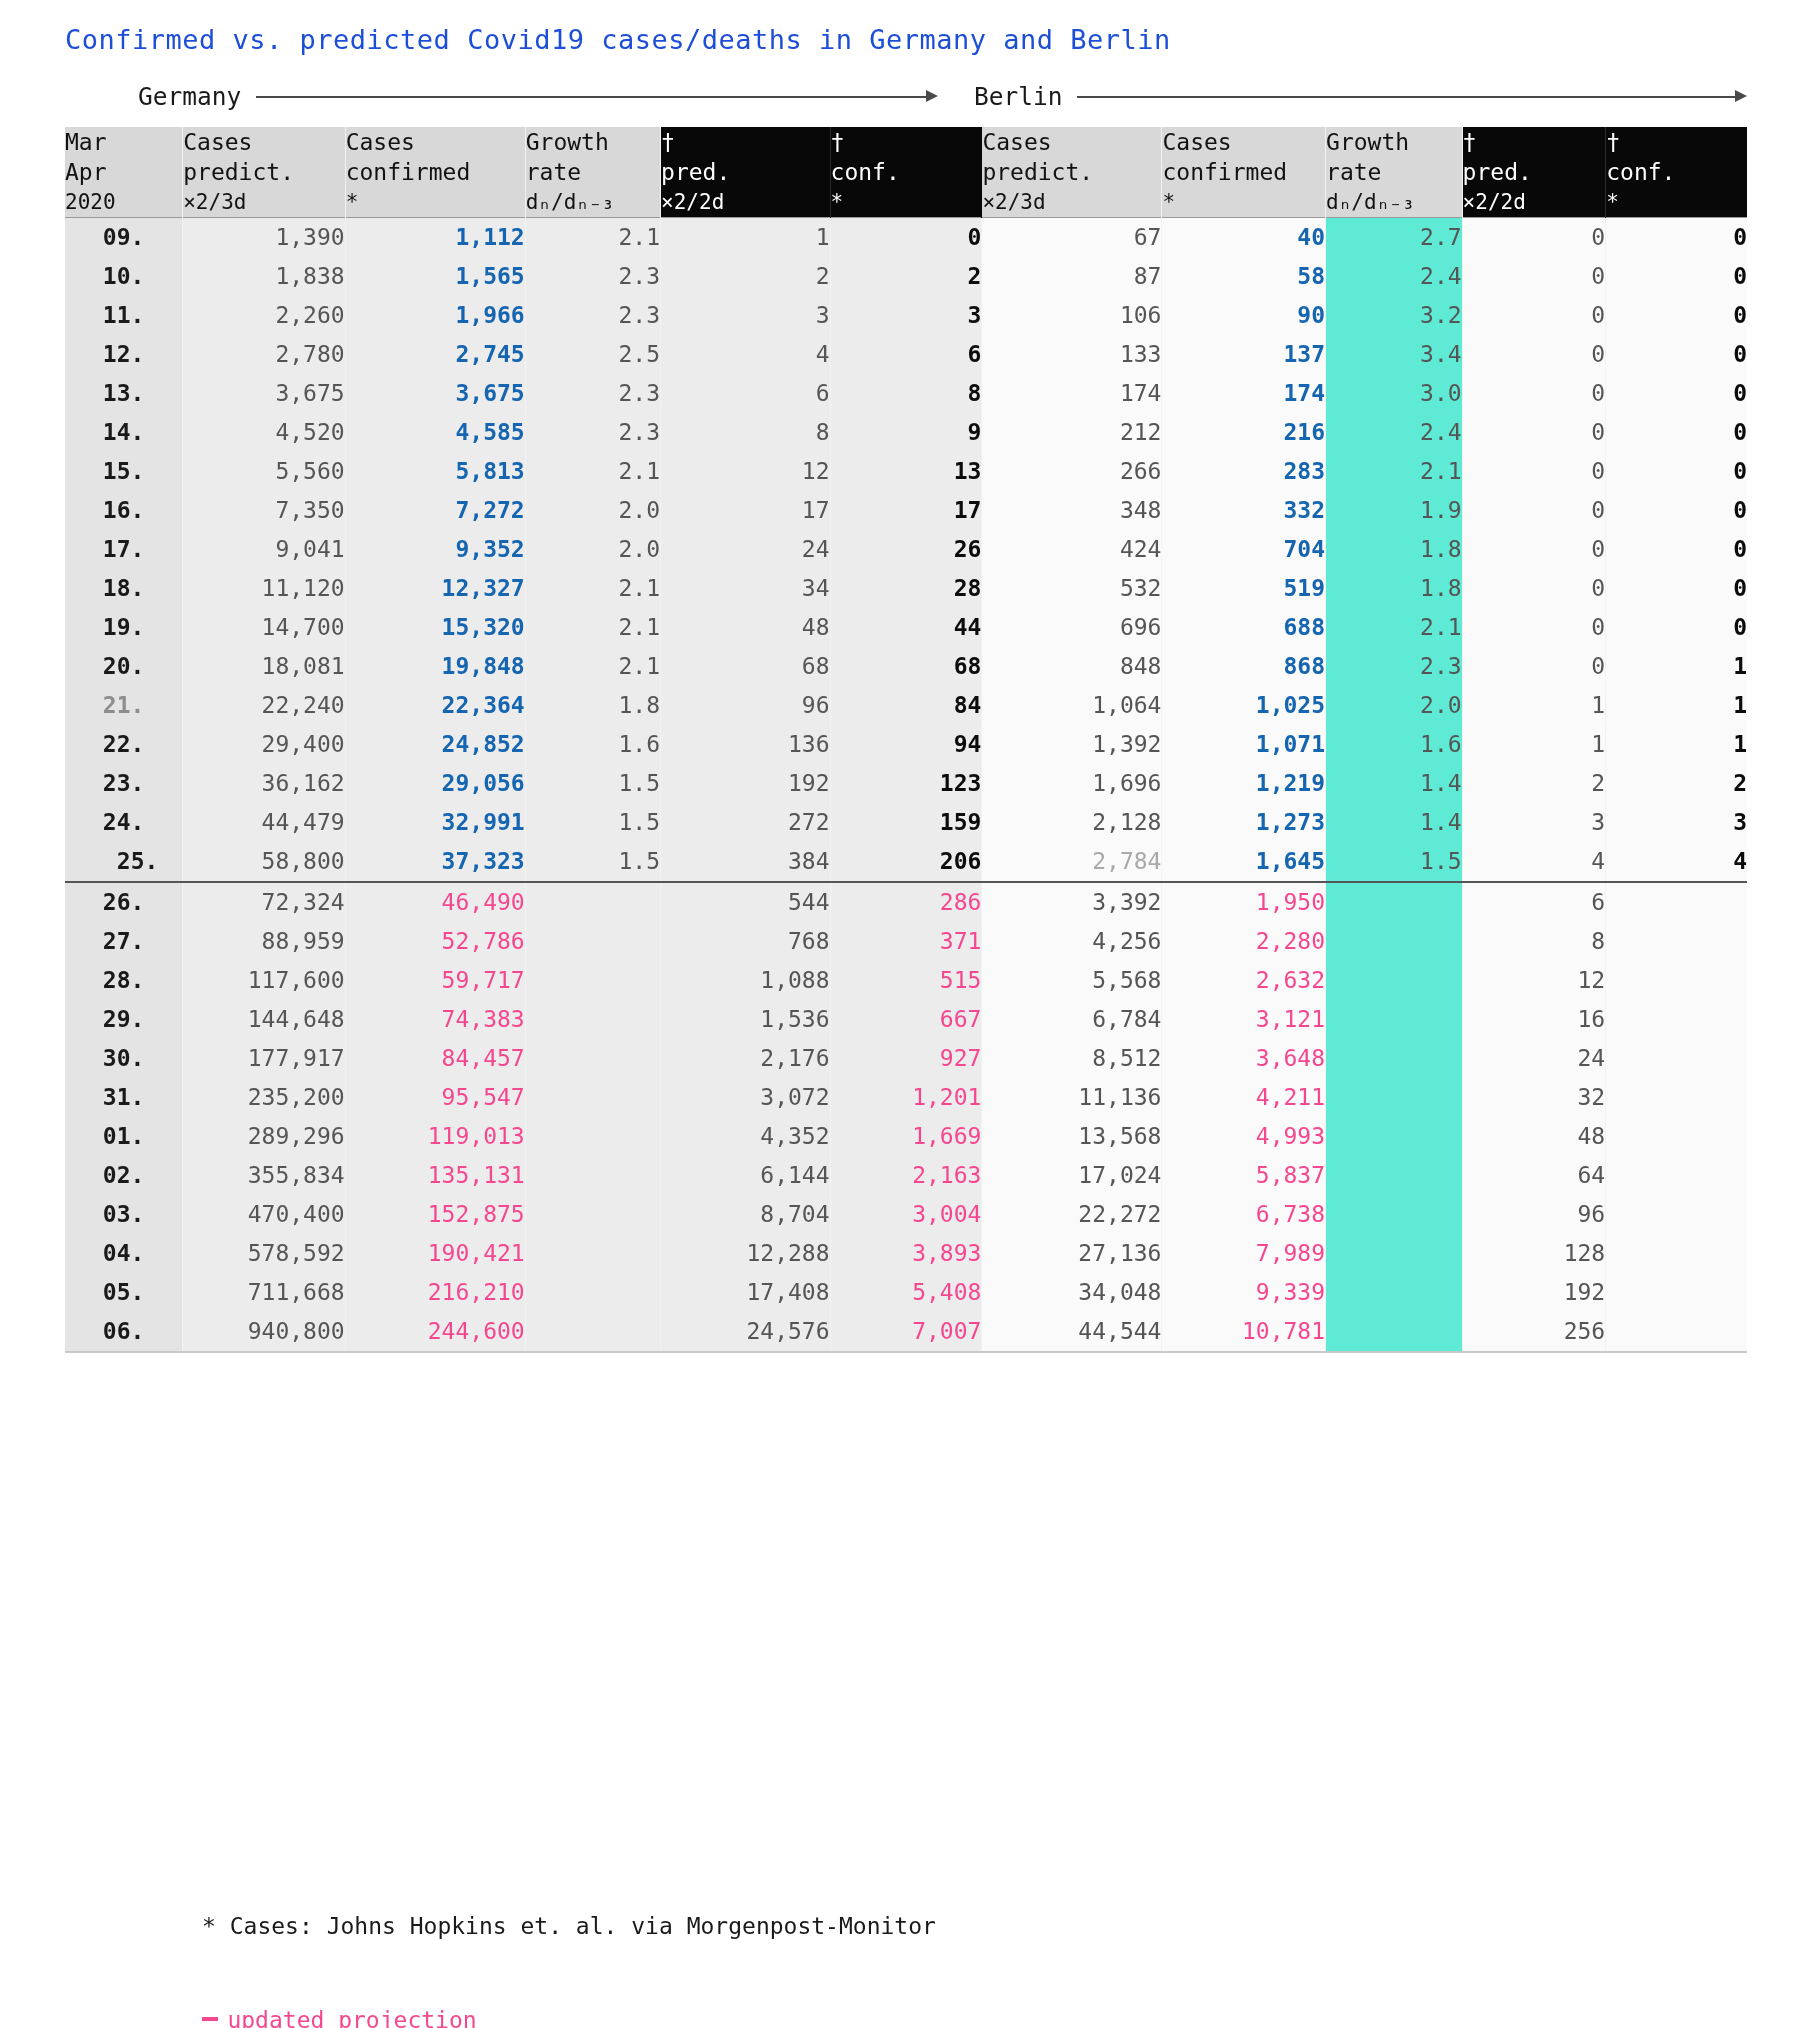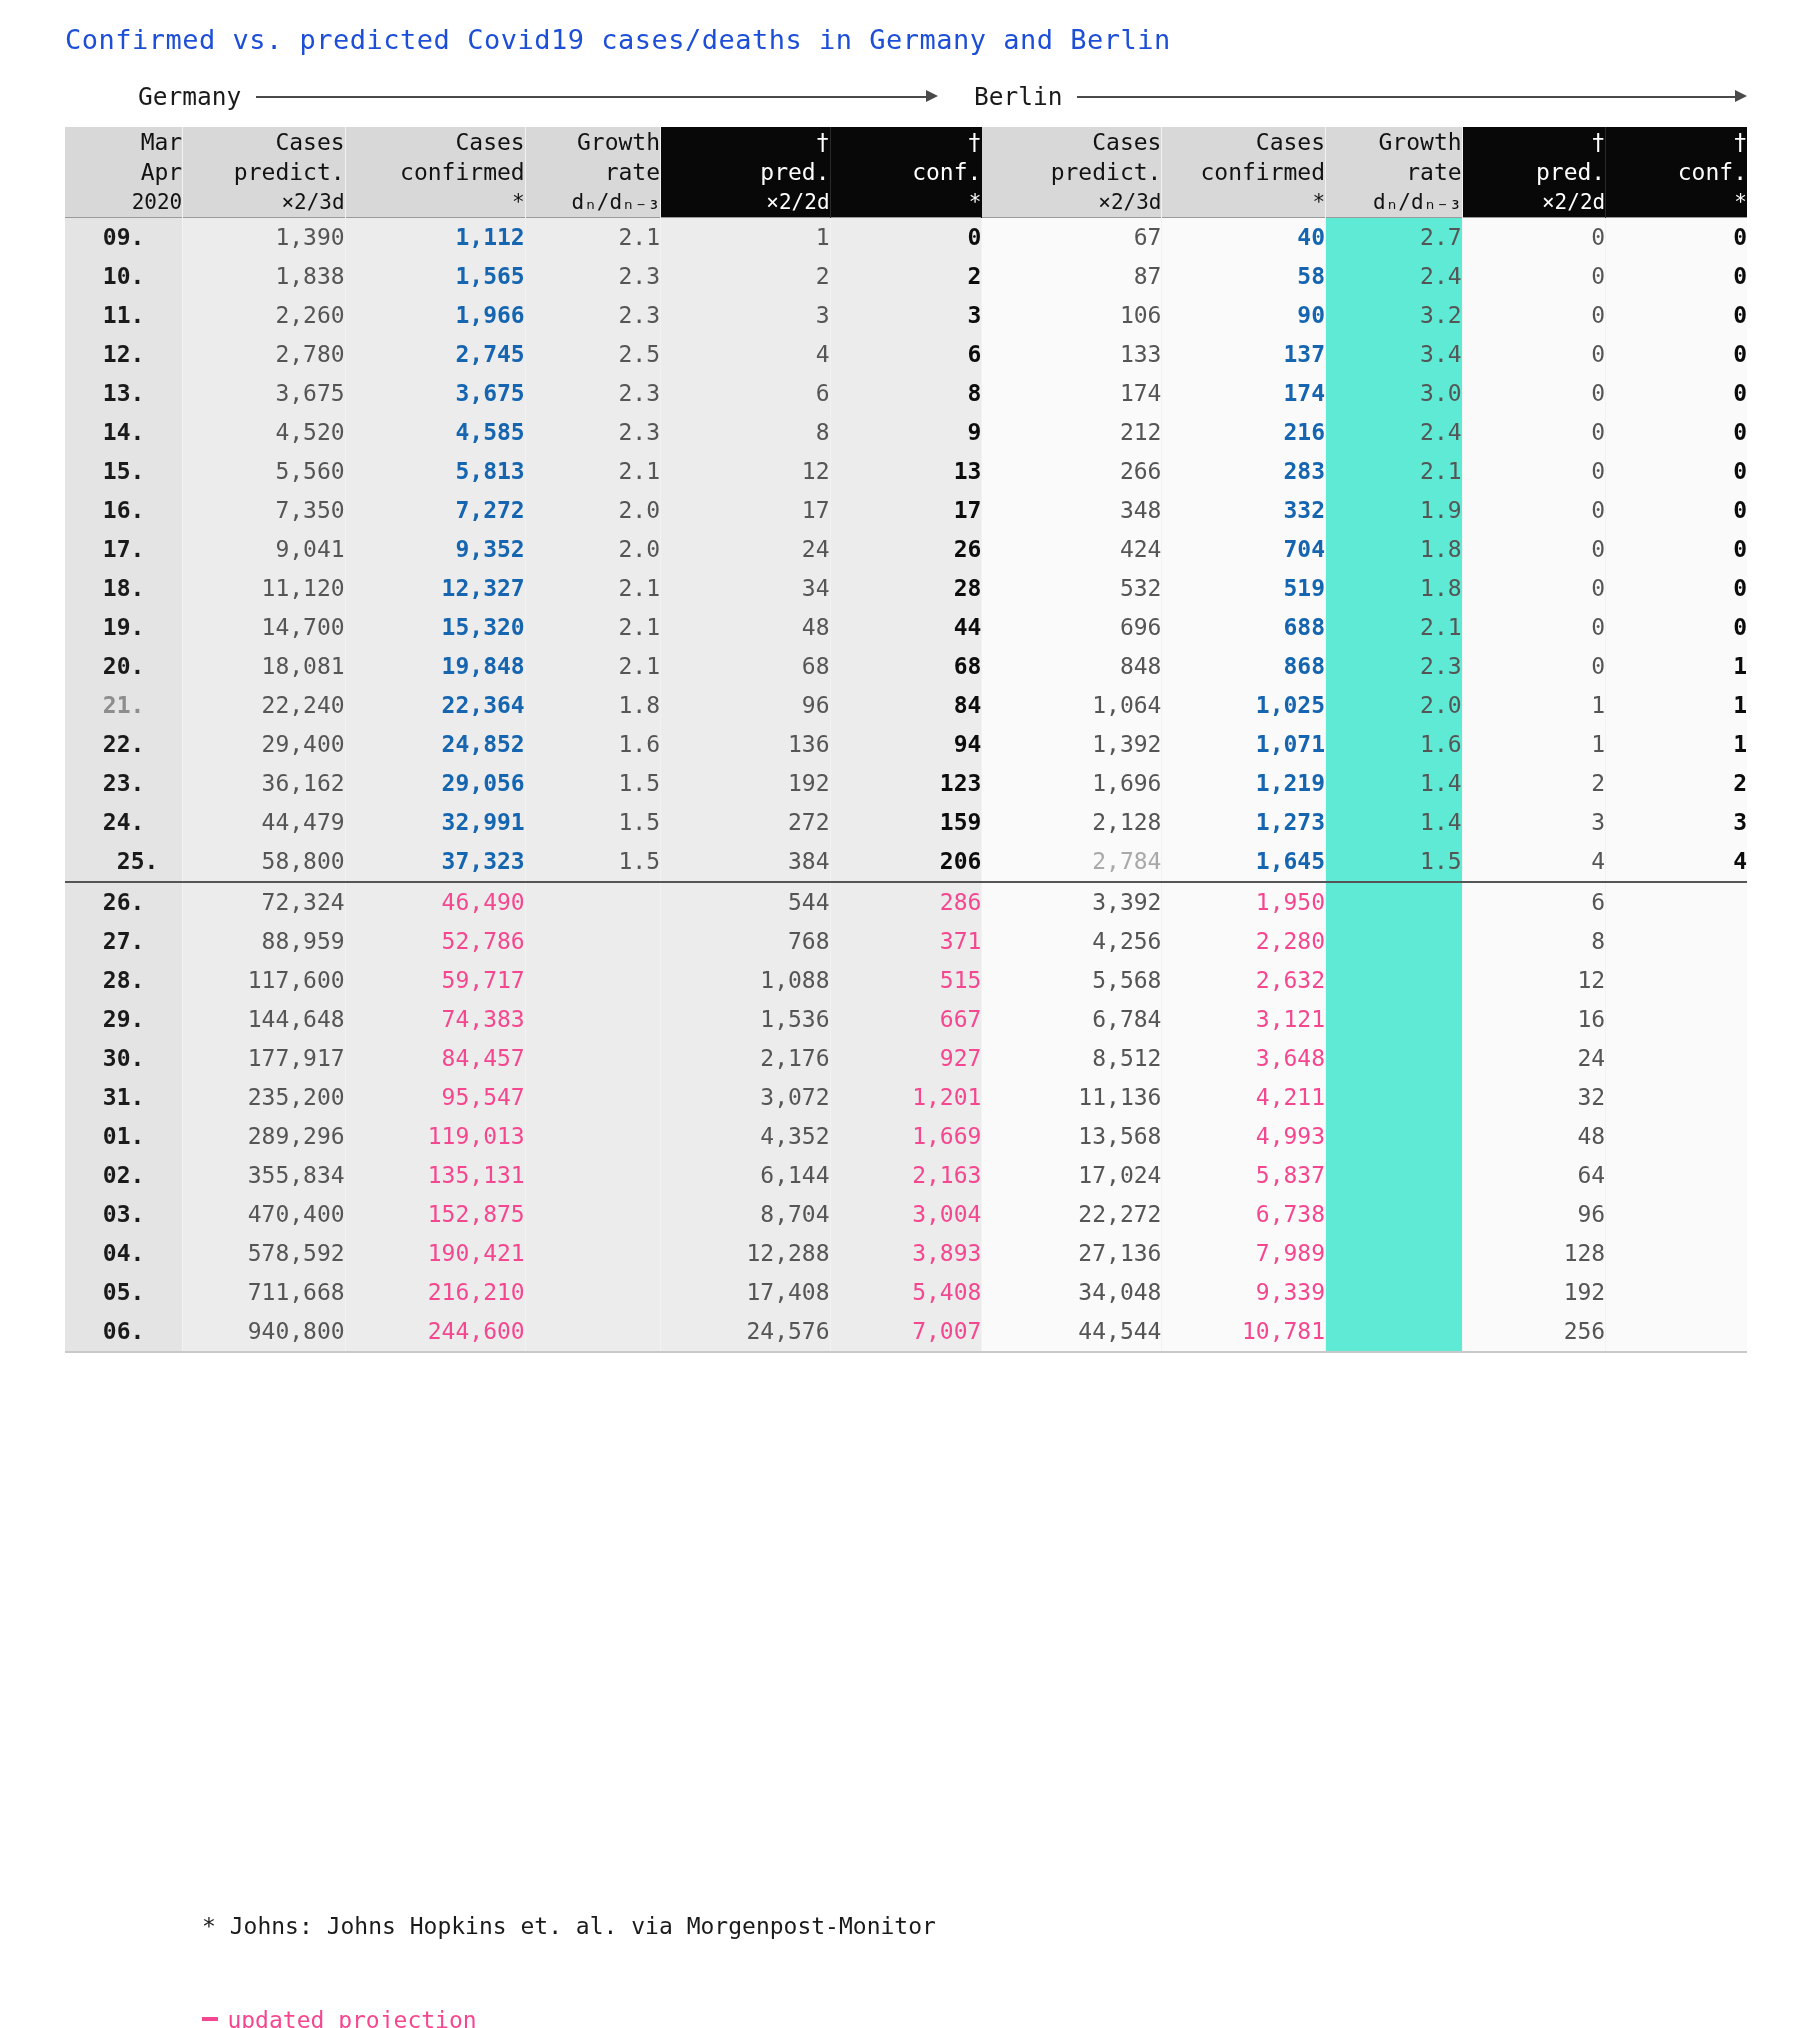--- a/index.html
+++ b/index.html
@@ -90,21 +90,21 @@
     table-layout: fixed;
     font-size: 23px;
   }
   table.covid th, table.covid td {
     padding: 0;
     margin: 0;
   }
   
   thead th {
     vertical-align: bottom;
-    text-align: right;
+    text-align: left;
     font-weight: normal;
     font-size: 23px;
     line-height: 30px;
     padding: 11px 12.7px 12.7px 12.7px;
     box-sizing: border-box;
     background: #d8d8d8;
     color: #121212;
     border-right: 1.8px solid #f2f2f2;
   }
   thead th.dark {
@@ -631,20 +631,20 @@
           <td class="c6">44,544</td>
           <td class="c7 proj">10,781</td>
           <td class="c8"></td>
           <td class="c9">256</td>
           <td class="c10"></td>
         </tr>
       </tbody>
   </table>
 
   <div class="foot foot-src">
-    <span>* Johns: </span><span class="lnk">Johns Hopkins et. al. via Morgenpost-Monitor</span>
+    <span>* Cases: </span><span class="lnk">Johns Hopkins et. al. via Morgenpost-Monitor</span>
   </div>
   <div class="foot foot-proj">
     <span class="dashmark"></span><span>updated projection</span>
   </div>
 
 </div>
 
 
 </body></html>

